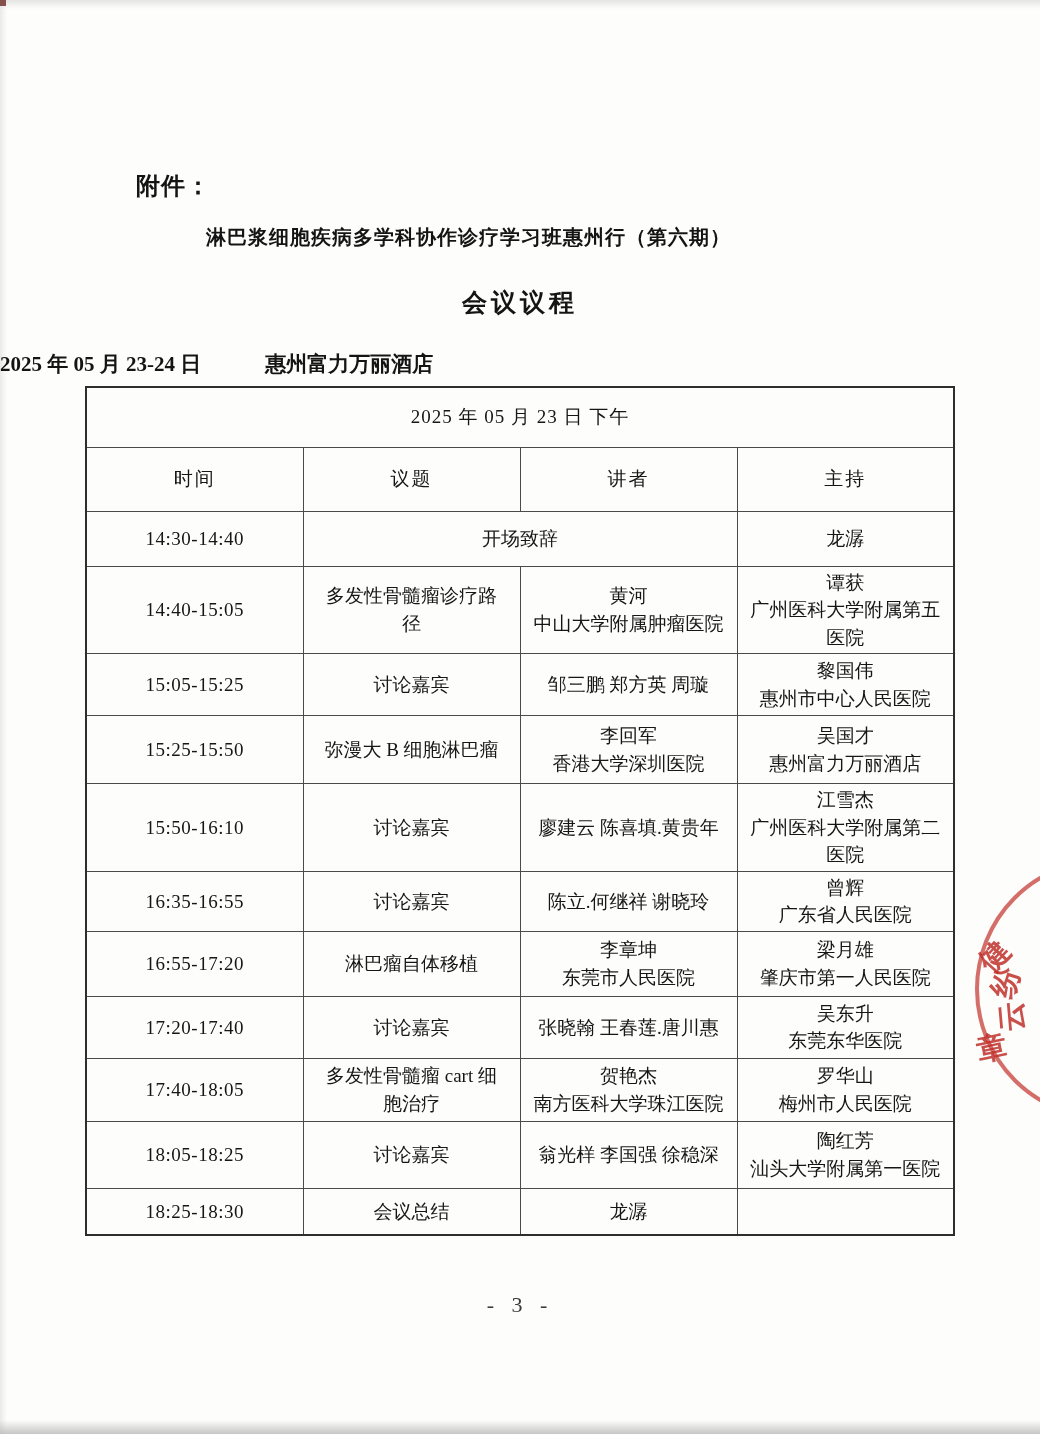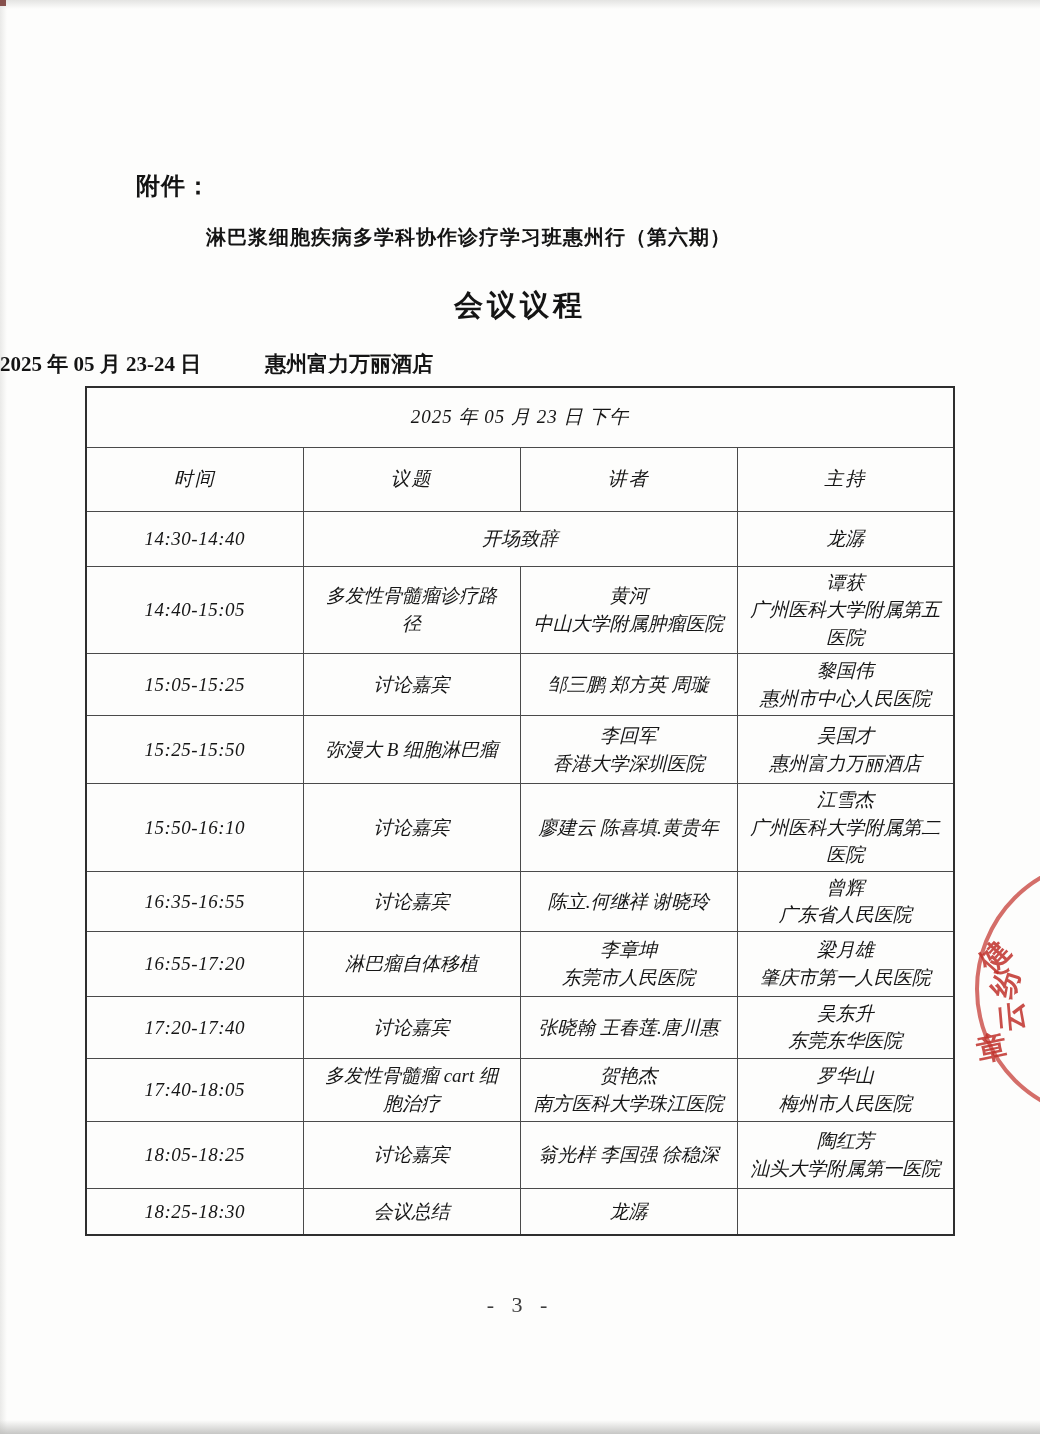--- a/index.html
+++ b/index.html
@@ -26,39 +26,38 @@
   .attachment {
     position: absolute; left: 136px; top: 170px;
     font-size: 24px; font-weight: 700; letter-spacing: 1px;
   }
   .title1 {
     position: absolute; left: 2px; top: 224px; width: 933px;
     text-align: center; font-size: 20px; font-weight: 700; letter-spacing: 1px;
   }
   .title2 {
     position: absolute; left: 0; top: 286px; width: 1040px;
-    text-align: center; font-size: 29px; font-weight: 700; letter-spacing: 4px;
+    text-align: center; font-size: 25px; font-weight: 700; letter-spacing: 4px;
   }
   .dateline {
     position: absolute; left: 0; top: 350px; width: 1040px;
     text-align: left; font-size: 21px; font-weight: 700;
   }
   .dateline .venue { margin-left: 64px; }
 
   table.agenda {
     position: absolute; left: 85px; top: 386px;
     width: 870px; border-collapse: collapse; table-layout: fixed;
     border: 2px solid #2e2e2e;
   }
   table.agenda td {
     border: 1px solid #4a4a4a;
     text-align: center; vertical-align: middle;
     font-size: 19px; line-height: 1.45; color: #161616;
     overflow: hidden;
-    font-style: italic;
   }
   td.session-header { font-size: 21px; letter-spacing: 1px; }
   td.col-header { font-size: 20px; letter-spacing: 2px; }
   td.time-cell { font-size: 20px; letter-spacing: 0.5px; }
   td.topic-cell { padding: 2px 20px; margin-left: 25px; }
   td.speaker-cell, td.host-cell { padding: 2px 6px; }
   .org-line { display: block; }
 
   .pagenum {
     position: absolute; left: 0; top: 1292px; width: 1040px;

